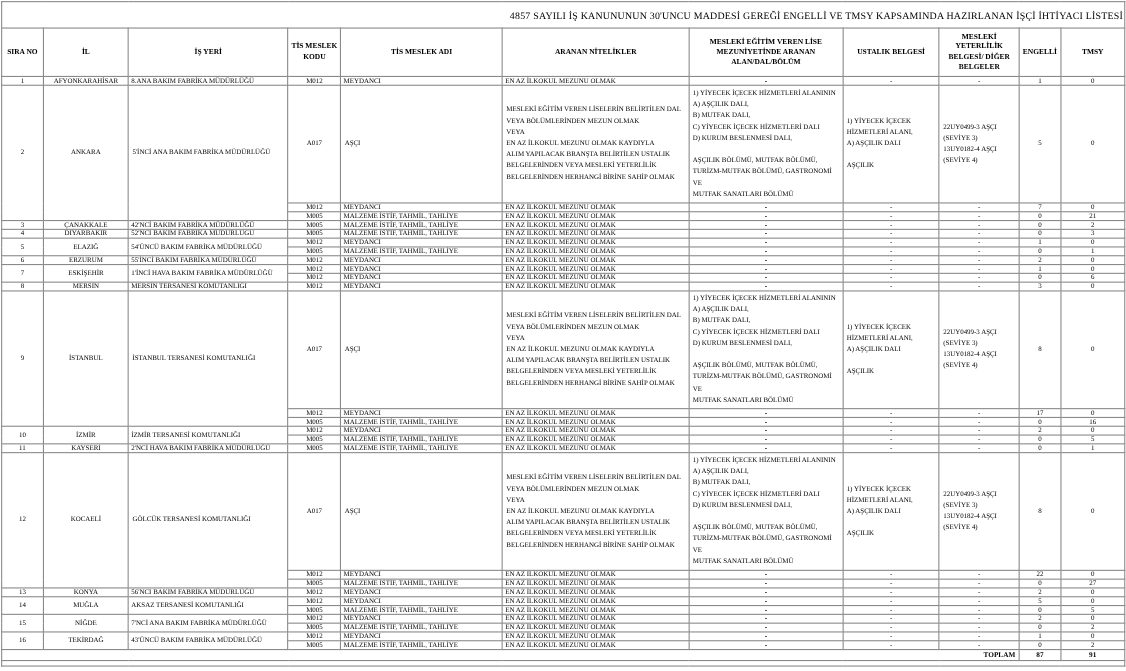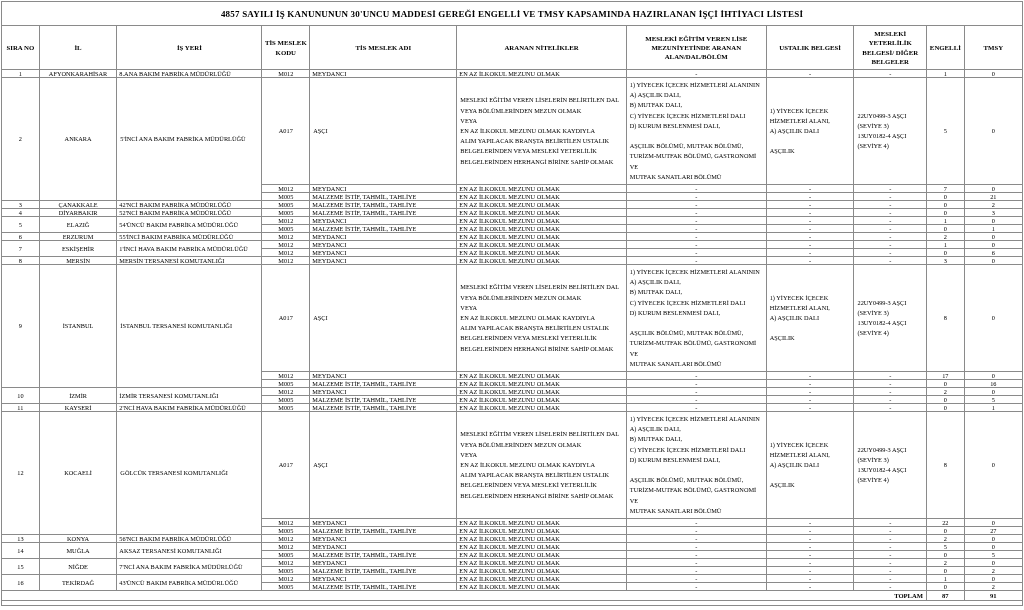--- a/index.html
+++ b/index.html
@@ -9,22 +9,22 @@
     font-family:"Liberation Serif","DejaVu Serif",serif; color:#000;
   }
   table.doc {
     width:1022px; border-collapse:collapse; table-layout:fixed;
   }
   table.doc th, table.doc td {
     border:1px solid #8a8a8a;
     overflow:hidden;
   }
   .title-cell {
-    height:24px; text-align:center; vertical-align:middle;
-    font-size:9px; font-weight:bold; letter-spacing:0.2px;
+    height:24px; text-align:right; vertical-align:middle;
+    font-size:9px; font-weight:normal; letter-spacing:0.2px;
   }
   th.colhead {
     height:44px; text-align:center; vertical-align:middle;
     font-size:6.8px; font-weight:bold; line-height:1.35; padding:0 2px;
   }
   td.cell {
     font-size:6.3px; line-height:7px; vertical-align:middle;
     padding:0 2px; white-space:pre-line;
   }
   tr.single { height:8px; }

